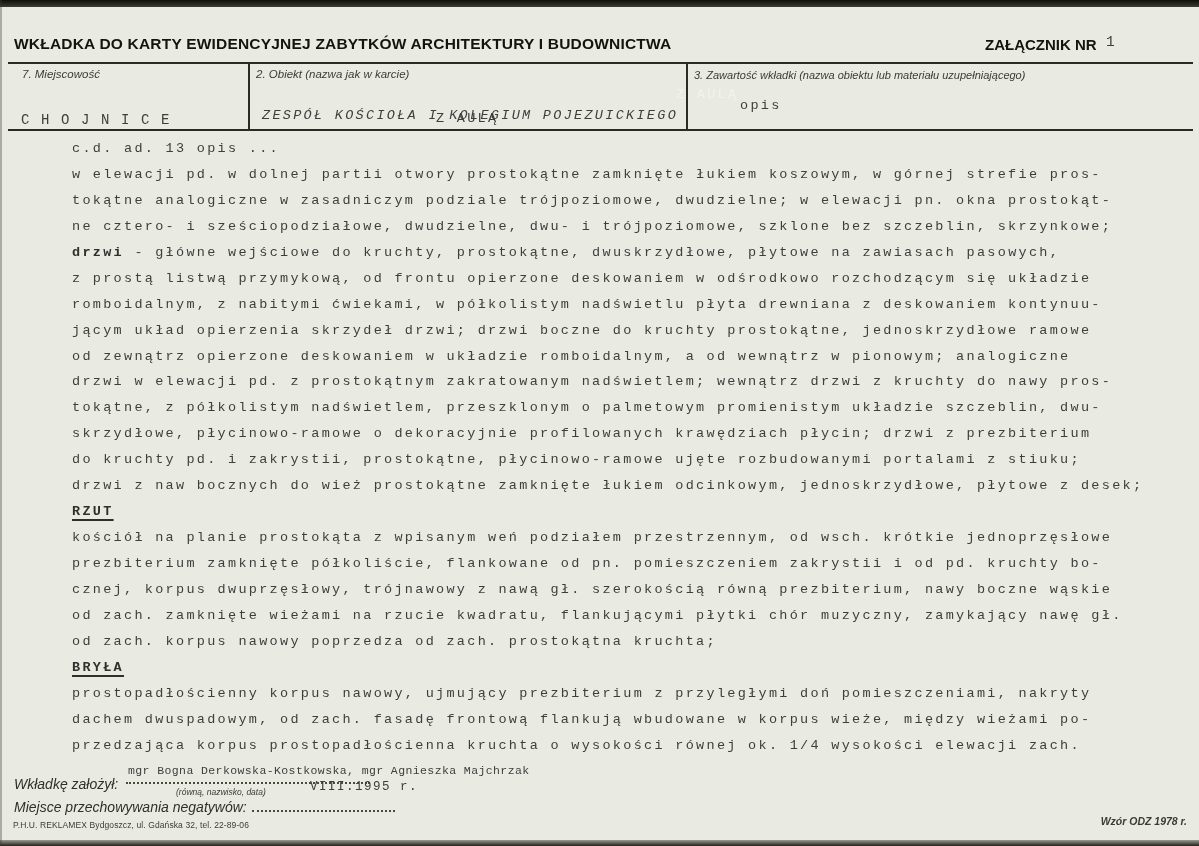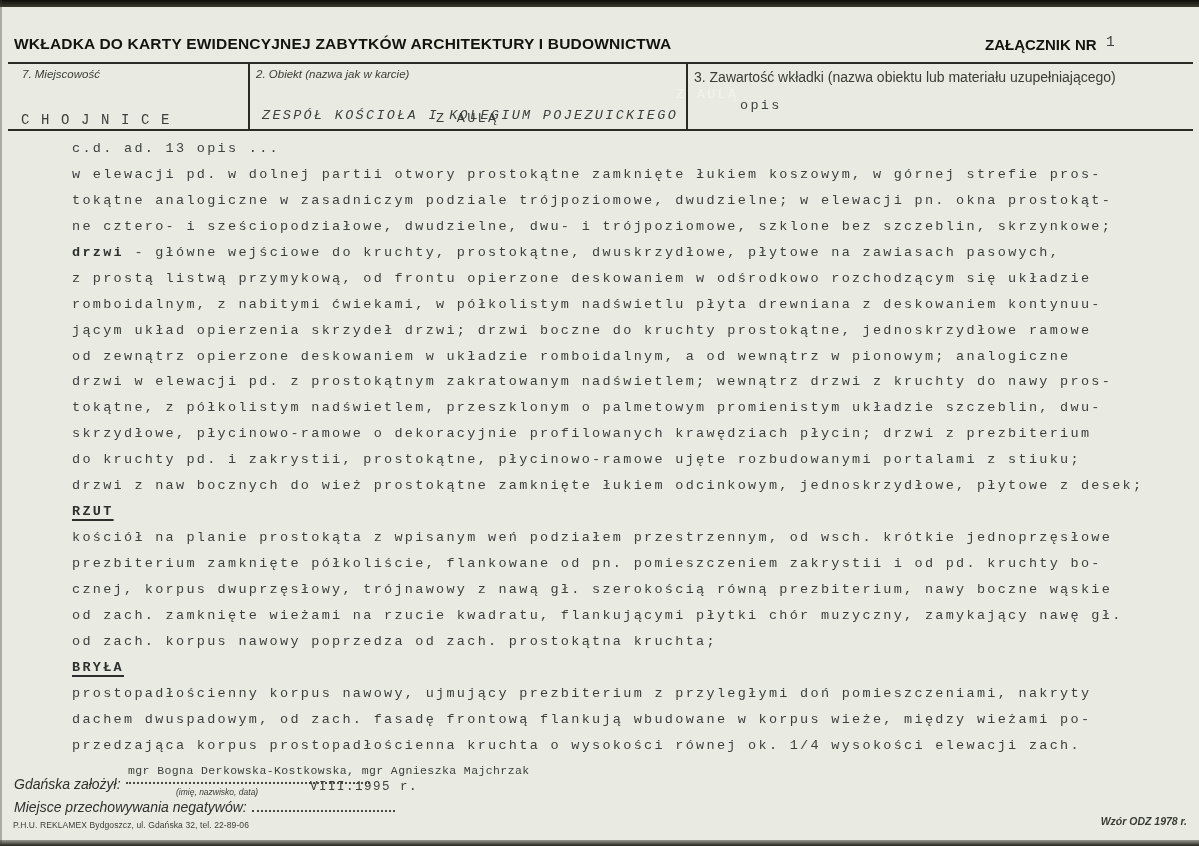--- a/index.html
+++ b/index.html
@@ -12,21 +12,21 @@
   .edge-top{position:absolute;left:0;top:0;width:100%;height:7px;background:linear-gradient(#0f0f0a,#3c3c32);}
   .edge-bottom{position:absolute;left:0;bottom:0;width:100%;height:6px;background:linear-gradient(#9a9a8e,#23231c);}
   .edge-left{position:absolute;left:0;top:0;width:2px;height:100%;background:#3a3a32;opacity:.35;}
 
   .abs{position:absolute;}
 
   
   .form-title{font-weight:bold;font-size:15.5px;color:#14140f;letter-spacing:.2px;white-space:pre;}
   .attach-label{font-weight:bold;font-size:15px;color:#14140f;white-space:pre;}
   .field-label{font-style:italic;font-size:11.5px;color:#3a3c36;white-space:pre;}
-  .field-label-sm{font-size:14px;color:#3a3c36;white-space:pre;}
+  .field-label-sm{font-style:italic;font-size:11px;color:#3a3c36;white-space:pre;}
 
   
   .rule-h{position:absolute;height:2px;background:#2b2b26;}
   .rule-v{position:absolute;width:2px;background:#2b2b26;}
 
   
   .typed{
     font-family:"Liberation Mono","DejaVu Sans Mono",monospace;
     color:#3c3f3c;white-space:pre;
   }
@@ -72,23 +72,23 @@
 <div class="abs field-label" style="left:256px;top:68px;text-align:center;">2. Obiekt (nazwa jak w karcie)</div>
 <div class="abs typed typed-cell" style="left:262px;top:105px;font-style:italic;">ZESPÓŁ KOŚCIOŁA I KOLEGIUM POJEZUICKIEGO</div>
 <div class="abs typed typed-ghost" style="left:676px;top:87px;">Z AULĄ</div>
 <div class="abs typed typed-cell" style="left:436px;top:108px;">Z AULĄ</div>
 
 <div class="abs field-label-sm" style="left:694px;top:69px;">3. Zawartość wkładki (nazwa obiektu lub materiału uzupełniającego)</div>
 <div class="abs typed typed-cell" style="left:740px;top:95px;text-align:right;">opis</div>
 
 <div class="abs typed typed-body" style="left:72px;top:136px;"><div class="typed-line">c.d. ad. 13 opis ...</div><div class="typed-line">w elewacji pd. w dolnej partii otwory prostokątne zamknięte łukiem koszowym, w górnej strefie pros-</div><div class="typed-line">tokątne analogiczne w zasadniczym podziale trójpoziomowe, dwudzielne; w elewacji pn. okna prostokąt-</div><div class="typed-line">ne cztero- i sześciopodziałowe, dwudzielne, dwu- i trójpoziomowe, szklone bez szczeblin, skrzynkowe;</div><div class="typed-line"><b>drzwi</b> - główne wejściowe do kruchty, prostokątne, dwuskrzydłowe, płytowe na zawiasach pasowych,</div><div class="typed-line">z prostą listwą przymykową, od frontu opierzone deskowaniem w odśrodkowo rozchodzącym się układzie</div><div class="typed-line">romboidalnym, z nabitymi ćwiekami, w półkolistym nadświetlu płyta drewniana z deskowaniem kontynuu-</div><div class="typed-line">jącym układ opierzenia skrzydeł drzwi; drzwi boczne do kruchty prostokątne, jednoskrzydłowe ramowe</div><div class="typed-line">od zewnątrz opierzone deskowaniem w układzie romboidalnym, a od wewnątrz w pionowym; analogiczne</div><div class="typed-line">drzwi w elewacji pd. z prostokątnym zakratowanym nadświetlem; wewnątrz drzwi z kruchty do nawy pros-</div><div class="typed-line">tokątne, z półkolistym nadświetlem, przeszklonym o palmetowym promienistym układzie szczeblin, dwu-</div><div class="typed-line">skrzydłowe, płycinowo-ramowe o dekoracyjnie profilowanych krawędziach płycin; drzwi z prezbiterium</div><div class="typed-line">do kruchty pd. i zakrystii, prostokątne, płycinowo-ramowe ujęte rozbudowanymi portalami z stiuku;</div><div class="typed-line">drzwi z naw bocznych do wież prostokątne zamknięte łukiem odcinkowym, jednoskrzydłowe, płytowe z desek;</div><div class="typed-line heading">RZUT</div><div class="typed-line">kościół na planie prostokąta z wpisanym weń podziałem przestrzennym, od wsch. krótkie jednoprzęsłowe</div><div class="typed-line">prezbiterium zamknięte półkoliście, flankowane od pn. pomieszczeniem zakrystii i od pd. kruchty bo-</div><div class="typed-line">cznej, korpus dwuprzęsłowy, trójnawowy z nawą gł. szerokością równą prezbiterium, nawy boczne wąskie</div><div class="typed-line">od zach. zamknięte wieżami na rzucie kwadratu, flankującymi płytki chór muzyczny, zamykający nawę gł.</div><div class="typed-line">od zach. korpus nawowy poprzedza od zach. prostokątna kruchta;</div><div class="typed-line heading">BRYŁA</div><div class="typed-line">prostopadłościenny korpus nawowy, ujmujący prezbiterium z przyległymi doń pomieszczeniami, nakryty</div><div class="typed-line">dachem dwuspadowym, od zach. fasadę frontową flankują wbudowane w korpus wieże, między wieżami po-</div><div class="typed-line">przedzająca korpus prostopadłościenna kruchta o wysokości równej ok. 1/4 wysokości elewacji zach.</div></div>
 
-<div class="abs footer-label" style="left:14px;top:776px;">Gdańska założył:</div>
+<div class="abs footer-label" style="left:14px;top:776px;">Wkładkę założył:</div>
 <div class="dotted" style="left:126px;top:782px;width:244px;"></div>
 <div class="abs typed typed-footer" style="left:128px;top:764px;">mgr Bogna Derkowska-Kostkowska, mgr Agnieszka Majchrzak</div>
-<div class="abs hint" style="left:176px;top:787px;">(imię, nazwisko, data)</div>
+<div class="abs hint" style="left:176px;top:787px;">(równą, nazwisko, data)</div>
 <div class="abs typed typed-date" style="left:310px;top:780px;">VIII.1995 r.</div>
 
 <div class="abs footer-label" style="left:14px;top:799px;">Miejsce przechowywania negatywów:</div>
 <div class="dotted" style="left:252px;top:810px;width:143px;"></div>
 
 <div class="abs smallprint" style="left:13px;top:820px;">P.H.U. REKLAMEX Bydgoszcz, ul. Gdańska 32, tel. 22-89-06</div>
 <div class="abs form-version" style="right:12px;top:815px;font-weight:bold;">Wzór ODZ 1978 r.</div>
 
 </body></html>

